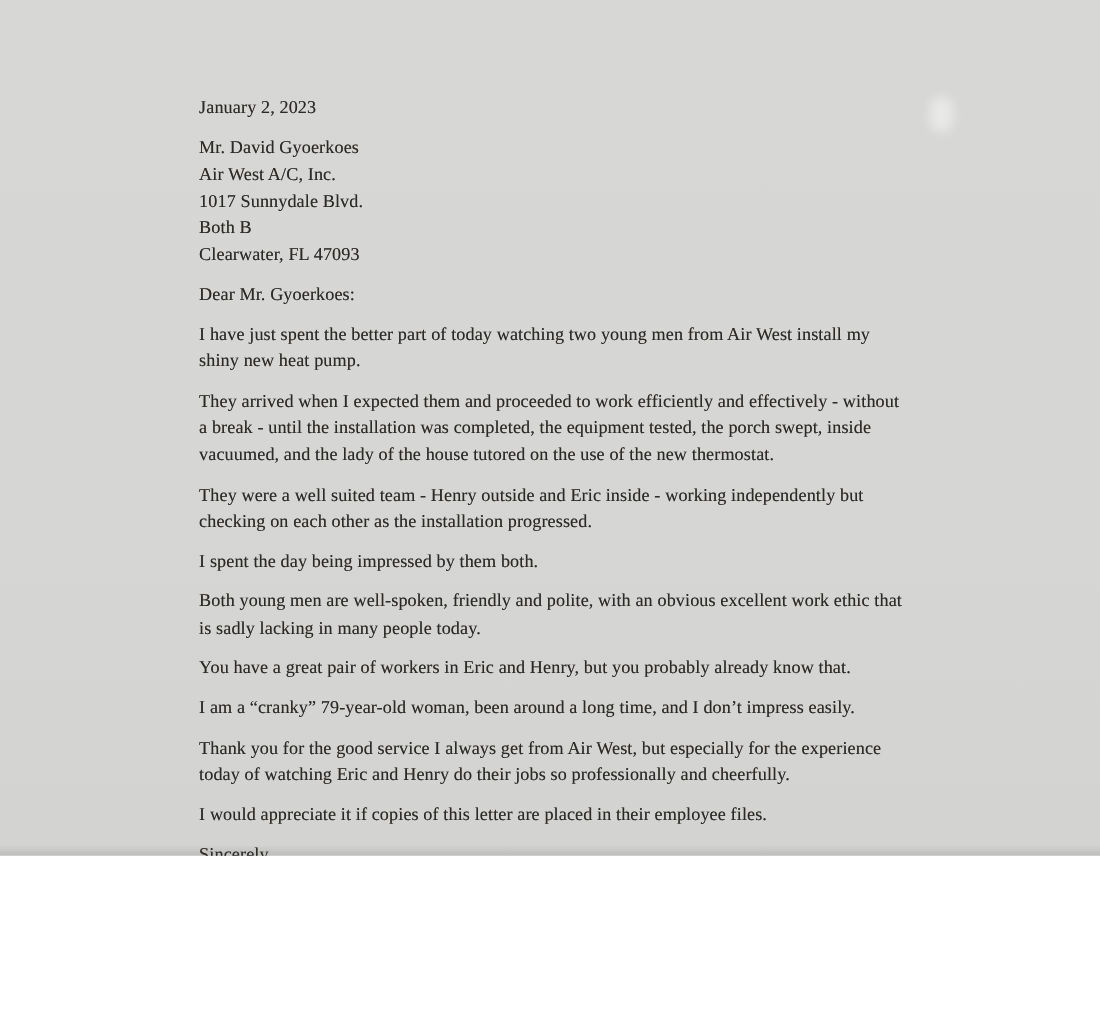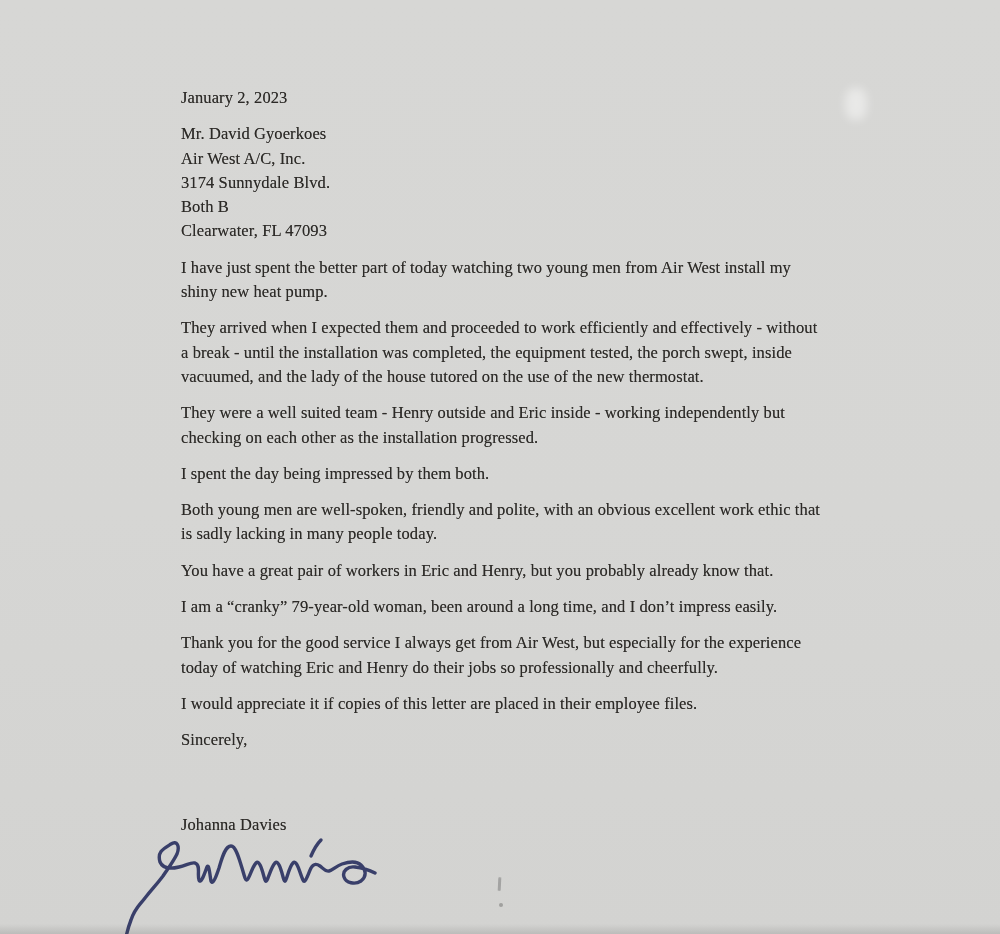--- a/index.html
+++ b/index.html
@@ -8,21 +8,21 @@
     --signature-ink: #2d3462;
   }
   * { margin: 0; padding: 0; box-sizing: border-box; }
   html, body {
     width: 1000px; height: 934px;
     overflow: hidden;
     font-family: "Liberation Serif", "DejaVu Serif", serif;
   }
   .paper {
     position: relative;
-    width: 1000px; height: 934px;
+    width: 1000px; height: 778px;
     background: linear-gradient(#d7d7d5 0%, var(--paper) 55%, #d3d3d1 100%);
     overflow: hidden;
   }
   .letter {
     position: absolute;
     left: 181px; top: 86px;
     width: 668px;
     color: var(--ink);
     font-size: 16.5px;
     line-height: 24.3px;
@@ -77,24 +77,25 @@
 </head>
 <body>
 
 <div class="paper">
 
   <div class="letter">
     <p class="block">January 2, 2023</p>
 
     <p class="block"><span>Mr. David Gyoerkoes</span>
 <span>Air West A/C, Inc.</span>
-<span>3174 Sunnydale Blvd.</span>
+<span>1017 Sunnydale Blvd.</span>
 <span>Both B</span>
 <span>Clearwater, FL 47093</span></p>
 
+    <p class="block salutation">Dear Mr. Gyoerkoes:</p>
 
     <p class="block">I have just spent the better part of today watching two young men from Air West install my
 shiny new heat pump.</p>
     <p class="block">They arrived when I expected them and proceeded to work efficiently and effectively - without
 a break - until the installation was completed, the equipment tested, the porch swept, inside
 vacuumed, and the lady of the house tutored on the use of the new thermostat.</p>
     <p class="block">They were a well suited team - Henry outside and Eric inside - working independently but
 checking on each other as the installation progressed.</p>
     <p class="block">I spent the day being impressed by them both.</p>
     <p class="block">Both young men are well-spoken, friendly and polite, with an obvious excellent work ethic that

